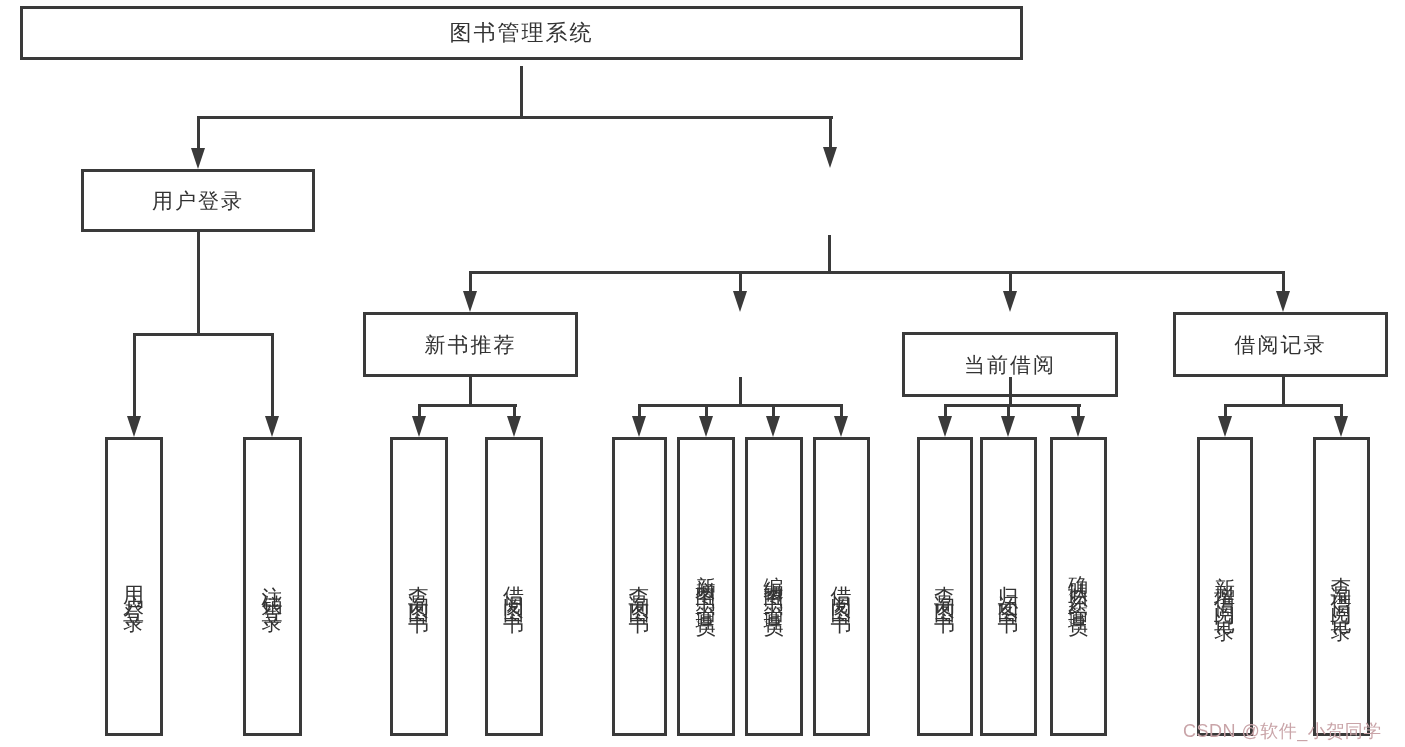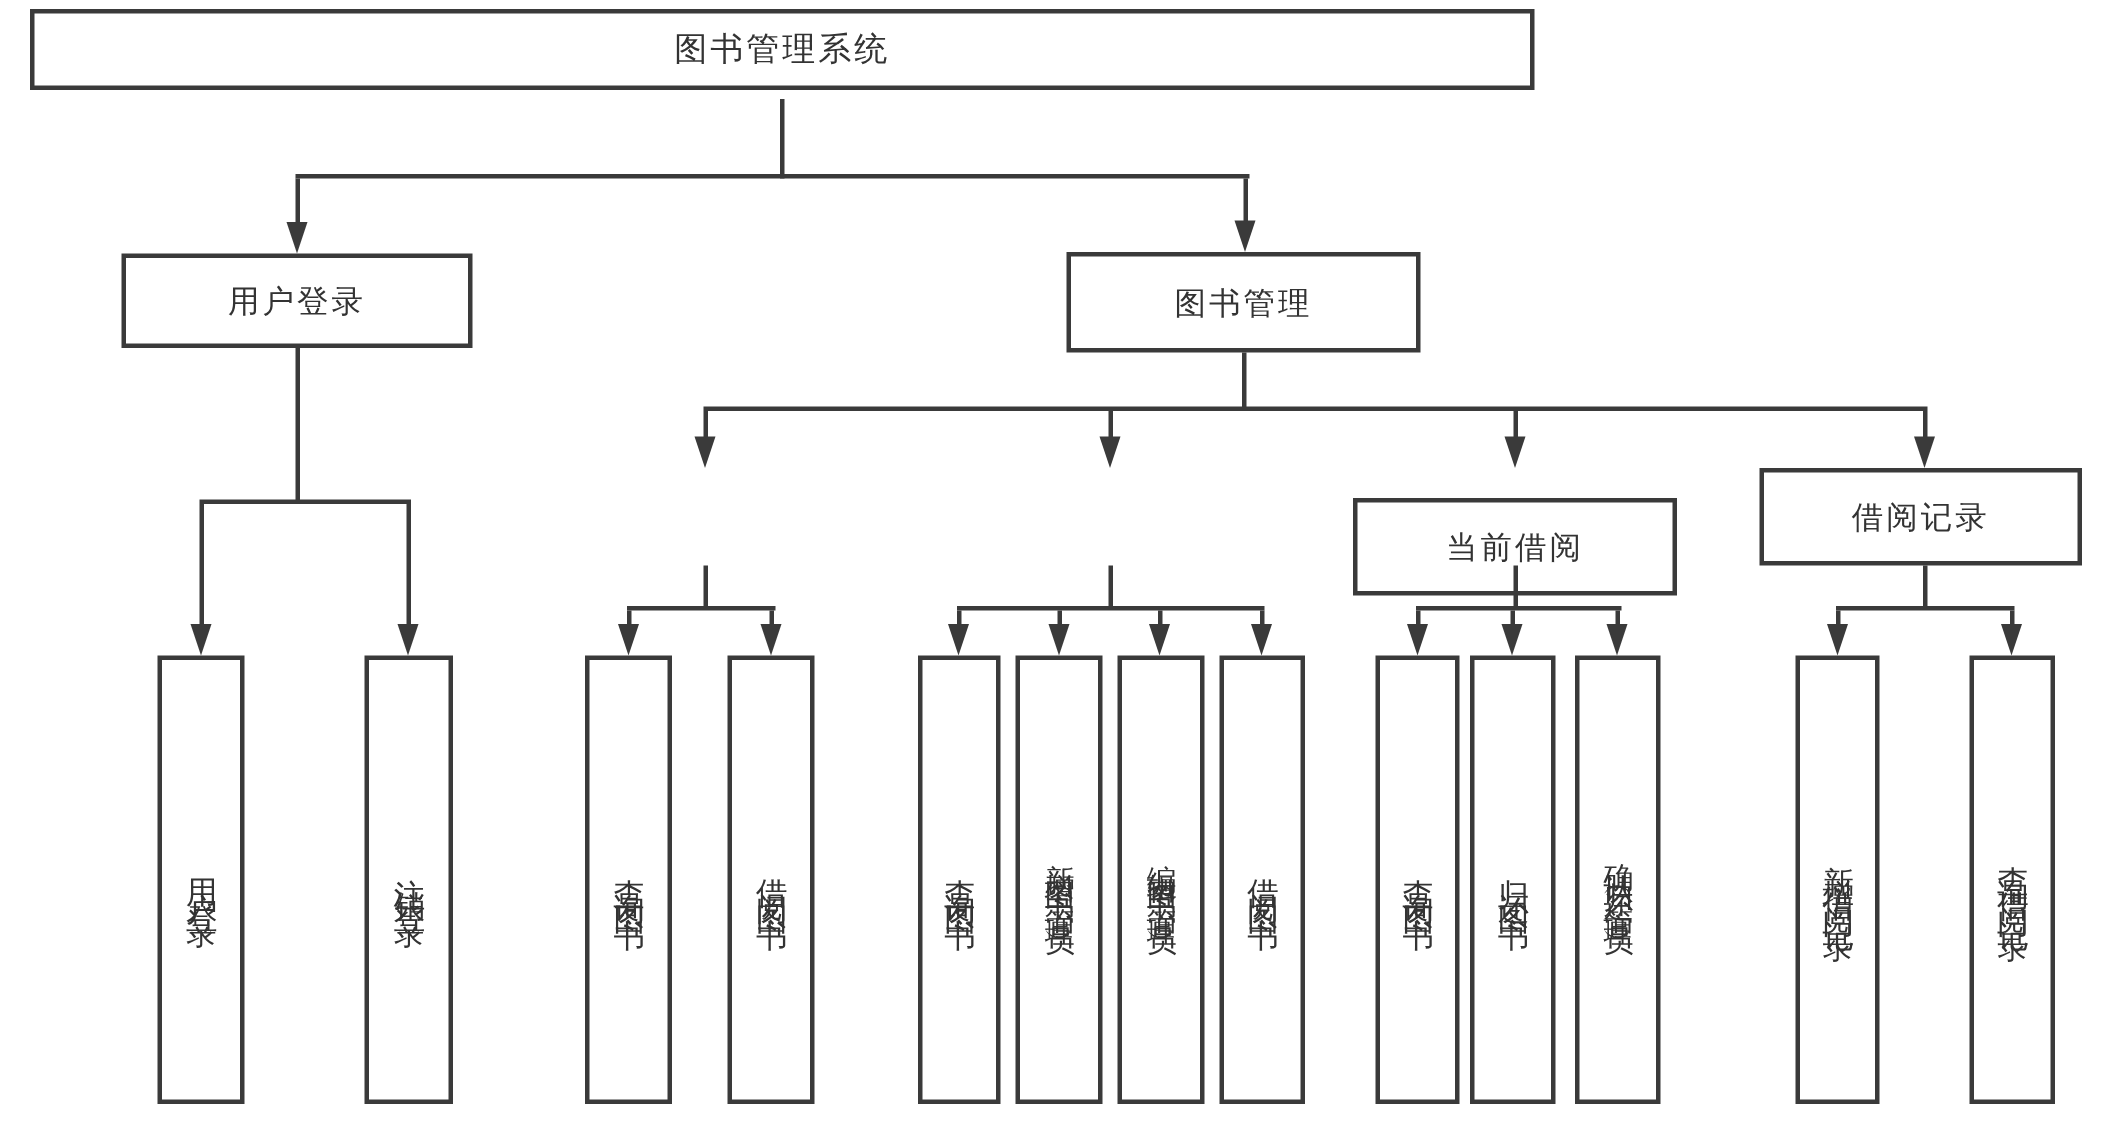--- a/index.html
+++ b/index.html
@@ -62,24 +62,24 @@
 
 <div class="diagram">
 
   <div class="box root" style="left:20px;top:6px;width:1003px;height:54px;">
     <span>图书管理系统</span>
   </div>
 
   <div class="box" style="left:81px;top:169px;width:234px;height:63px;">
     <span>用户登录</span>
   </div>
-  <div class="box" style="left:711px;top:168px;width:236px;height:67px;">
-    <span>图书管理</span>
+
+  <div class="box" style="left:363px;top:312px;width:215px;height:65px;">
+    <span>新书推荐</span>
   </div>
-
   <div class="box" style="left:902px;top:312px;width:216px;height:65px;margin-top:20px;">
     <span>当前借阅</span>
   </div>
   <div class="box" style="left:1173px;top:312px;width:215px;height:65px;">
     <span>借阅记录</span>
   </div>
 
   <div class="vbox" style="left:105px;width:58px;">
     <span>用户登录</span>
   </div>
@@ -172,14 +172,15 @@
   <div class="vl" style="left:1077px;top:407px;height:14px;"></div>
   <div class="arr" style="left:1071px;top:416px;"></div>
 
   <div class="vl" style="left:1282px;top:377px;height:29px;"></div>
   <div class="hl" style="left:1224px;top:404px;width:119px;"></div>
   <div class="vl" style="left:1224px;top:407px;height:14px;"></div>
   <div class="arr" style="left:1218px;top:416px;"></div>
   <div class="vl" style="left:1340px;top:407px;height:14px;"></div>
   <div class="arr" style="left:1334px;top:416px;"></div>
 
+  <div class="watermark">CSDN @软件_小贺同学</div>
 
 </div>
 
 </body></html>

